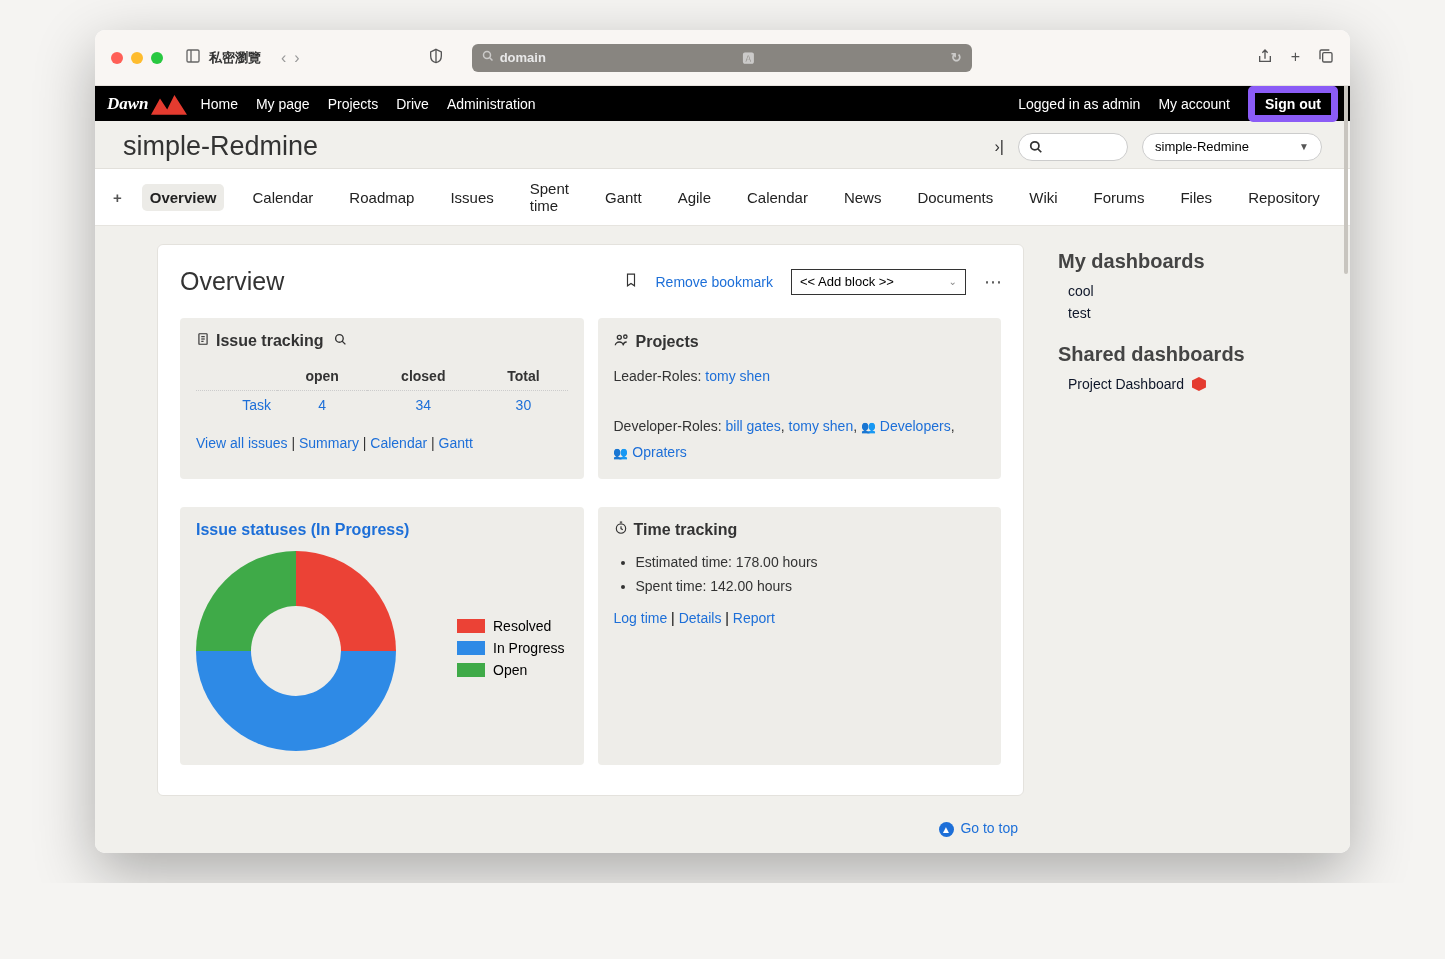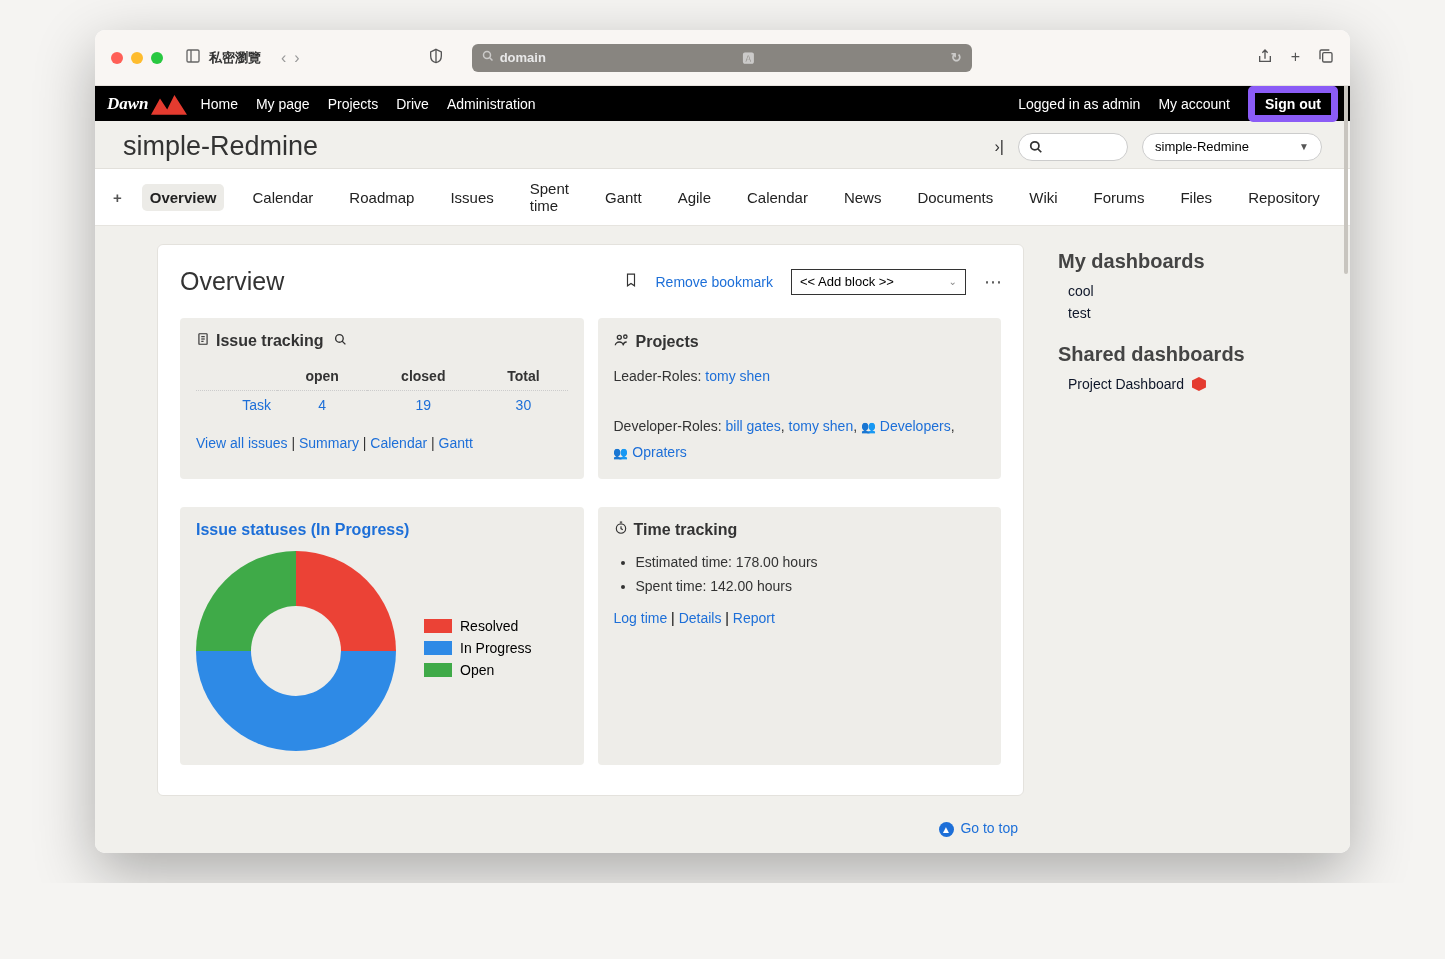--- a/index.html
+++ b/index.html
@@ -74,21 +74,21 @@
 
 .time-list { padding-left: 22px; font-size: 14px; line-height: 1.7; color: #333; }
 .time-links { font-size: 14px; margin-top: 12px; }
 
 .chart-block { margin-top: 14px; }
 .chart-title-link { font-size: 16px; font-weight: 700; color: #1d6fd8; cursor: pointer; }
 .donut-wrap { display: flex; align-items: center; gap: 28px; margin-top: 12px; }
 .donut { width: 200px; height: 200px; border-radius: 50%; position: relative; }
 .donut::after { content: ''; position: absolute; width: 90px; height: 90px; background: #eeede9; border-radius: 50%; top: 55px; left: 55px; }
 .legend { font-size: 14px; }
-.legend-row { display: flex; align-items: center; gap: 8px; margin-bottom: 6px; }
+.legend-row { display: flex; align-items: center; gap: 8px; margin-bottom: 6px; margin-left: 33px; }
 .legend-swatch { width: 28px; height: 14px; }
 
 .go-top { text-align: right; padding: 24px 6px 4px; font-size: 14px; }
 .go-top-ico { display: inline-block; width: 15px; height: 15px; background: #1d6fd8; border-radius: 50%; color: #fff; font-size: 10px; text-align: center; line-height: 15px; vertical-align: middle; margin-right: 3px;}
 
 .sidebar { width: 270px; padding-top: 6px; }
 .sidebar h3 { font-size: 20px; font-weight: 700; color: #444; margin-bottom: 10px; }
 .sidebar-links { padding-left: 10px; margin-bottom: 22px;}
 .sidebar-links a { display: block; font-size: 14px; color: #0f172a; text-decoration: none; margin-bottom: 6px; cursor: pointer;}
 .sidebar-links a.with-icon { display: flex; align-items: center; gap: 8px;}
@@ -253,21 +253,21 @@
               <tbody>
                   <tr>
                 <th></th>
                 <th>open</th>
                 <th>closed</th>
                 <th>Total</th>
               </tr>
               <tr>
                 <td><a class="link">Task</a></td>
                 <td><a class="link">4</a></td>
-                <td><a class="link">19</a></td>
+                <td><a class="link">34</a></td>
                 <td><a class="link">30</a></td>
               </tr>
             </tbody>
               </table>
             <div class="block-links">
               <a class="link">View all issues</a>
               <span class="sep"> | </span>
               <a class="link">Summary</a>
               <span class="sep"> | </span>
               <a class="link">Calendar</a>

